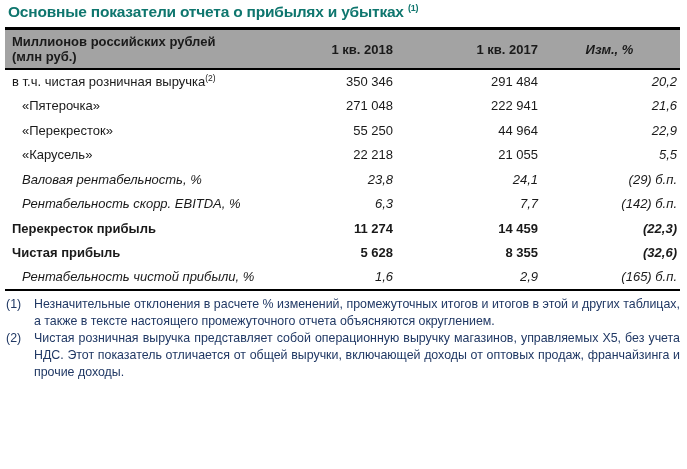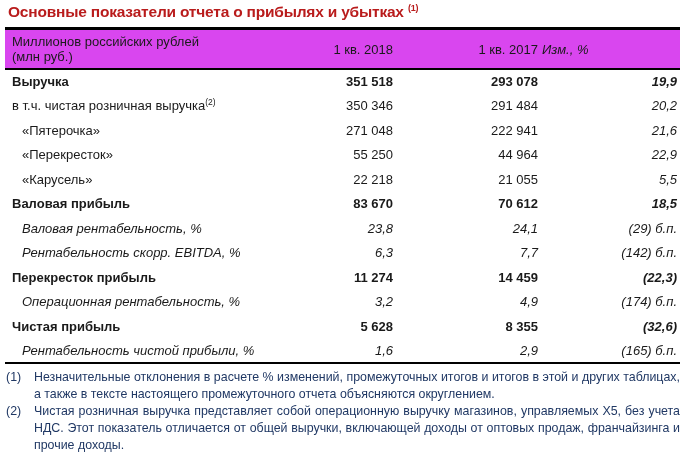--- a/index.html
+++ b/index.html
@@ -8,46 +8,46 @@
     width: 687px; height: 469px;
     background: #ffffff;
     font-family: "Liberation Sans", "DejaVu Sans", sans-serif;
     color: #1a1a1a;
     overflow: hidden;
   }
   .page { width: 687px; height: 469px; padding: 2px 7px 0 5px; }
 
   
   .page-title {
-    font-size: 15.5px; font-weight: bold; color: #b91c1c;
+    font-size: 15.5px; font-weight: bold; color: #0f766e;
     margin: 1px 0 6px 3px; letter-spacing: -0.2px;
   }
   .page-title sup { font-size: 9px; font-weight: bold; }
 
   
   table.pnl {
     width: 675px; border-collapse: collapse; table-layout: fixed;
     border-top: 3px solid #000; border-bottom: 2px solid #000;
     font-size: 13px;
   }
   col.c-label  { width: 305px; }
   col.c-2018   { width: 85px; }
   col.c-2017   { width: 145px; }
   col.c-change { width: 140px; }
 
   thead th {
-    background: #d946ef;
+    background: #a3a3a3;
     border-bottom: 2px solid #000;
-    font-weight: normal; font-size: 13px;
+    font-weight: bold; font-size: 13px;
     padding: 4px 2px; height: 35px;
     vertical-align: middle;
   }
   thead th.h-label { text-align: left; padding-left: 7px; line-height: 15px; }
   thead th.h-num  { text-align: right; }
-  thead th.h-change { text-align: left; font-style: italic; padding-right: 3px; }
+  thead th.h-change { text-align: center; font-style: italic; padding-right: 3px; }
 
   tbody td {
     padding: 0 2px; height: 24.5px; vertical-align: middle;
     white-space: nowrap;
   }
   td.label { text-align: left; padding-left: 7px; }
   td.num   { text-align: right; }
   td.change{ text-align: right; font-style: italic; padding-right: 3px; }
 
   tr.indent-1 td.label { padding-left: 17px; }
@@ -85,26 +85,20 @@
         <th class="h-label">
           <div>Миллионов российских рублей</div>
           <div>(млн руб.)</div>
         </th>
         <th class="h-num">1 кв. 2018</th>
         <th class="h-num">1 кв. 2017</th>
         <th class="h-change">Изм., %</th>
       </tr>
     </thead>
     <tbody id="rows">
-    <tr class="style-bold indent-0">
-      <td class="label"><span class="lbl">Выручка</span></td>
-      <td class="num c2018">351 518</td>
-      <td class="num c2017">293 078</td>
-      <td class="change">19,9</td>
-    </tr>
 
     <tr class="style-regular indent-0">
       <td class="label"><span class="lbl">в т.ч. чистая розничная выручка</span><sup class="sup">(2)</sup></td>
       <td class="num c2018">350 346</td>
       <td class="num c2017">291 484</td>
       <td class="change">20,2</td>
     </tr>
 
     <tr class="style-regular indent-1">
       <td class="label"><span class="lbl">«Пятерочка»</span></td>
@@ -120,26 +114,20 @@
       <td class="change">22,9</td>
     </tr>
 
     <tr class="style-regular indent-1">
       <td class="label"><span class="lbl">«Карусель»</span></td>
       <td class="num c2018">22 218</td>
       <td class="num c2017">21 055</td>
       <td class="change">5,5</td>
     </tr>
 
-    <tr class="style-bold indent-0">
-      <td class="label"><span class="lbl">Валовая прибыль</span></td>
-      <td class="num c2018">83 670</td>
-      <td class="num c2017">70 612</td>
-      <td class="change">18,5</td>
-    </tr>
 
     <tr class="style-italic indent-1">
       <td class="label"><span class="lbl">Валовая рентабельность, %</span></td>
       <td class="num c2018">23,8</td>
       <td class="num c2017">24,1</td>
       <td class="change">(29) б.п.</td>
     </tr>
 
 
     <tr class="style-italic indent-1">
@@ -149,26 +137,20 @@
       <td class="change">(142) б.п.</td>
     </tr>
 
     <tr class="style-bold indent-0">
       <td class="label"><span class="lbl">Перекресток прибыль</span></td>
       <td class="num c2018">11 274</td>
       <td class="num c2017">14 459</td>
       <td class="change">(22,3)</td>
     </tr>
 
-    <tr class="style-italic indent-1">
-      <td class="label"><span class="lbl">Операционная рентабельность, %</span></td>
-      <td class="num c2018">3,2</td>
-      <td class="num c2017">4,9</td>
-      <td class="change">(174) б.п.</td>
-    </tr>
 
     <tr class="style-bold indent-0">
       <td class="label"><span class="lbl">Чистая прибыль</span></td>
       <td class="num c2018">5 628</td>
       <td class="num c2017">8 355</td>
       <td class="change">(32,6)</td>
     </tr>
 
     <tr class="style-italic indent-1">
       <td class="label"><span class="lbl">Рентабельность чистой прибыли, %</span></td>

